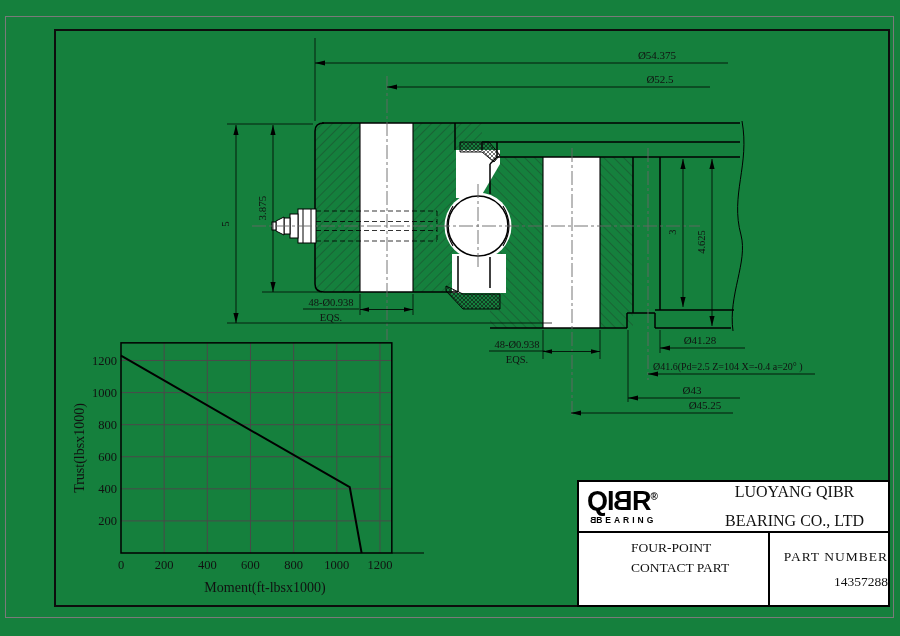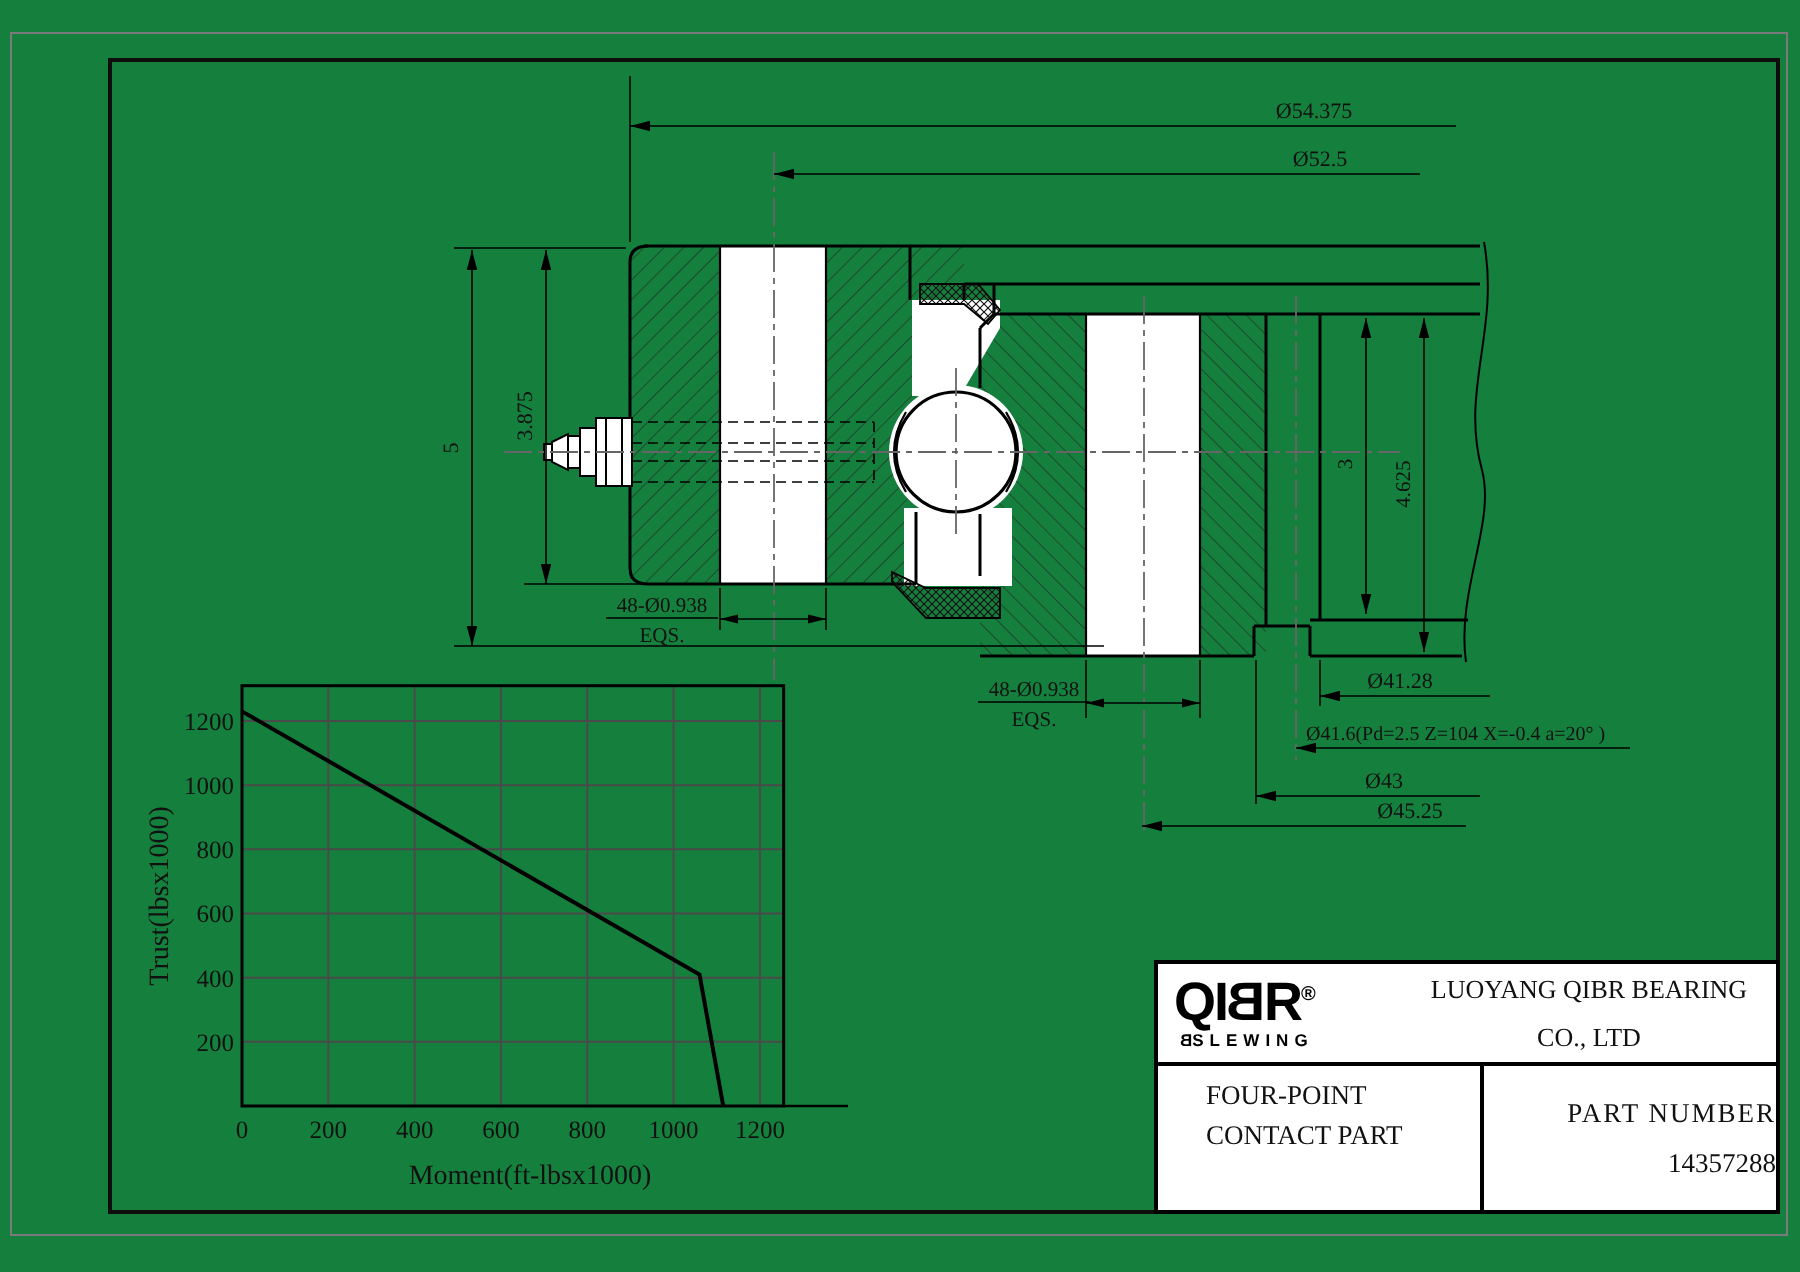--- a/index.html
+++ b/index.html
@@ -12,30 +12,30 @@
   .drawing-svg{position:absolute;left:0;top:0;}
   .chart-svg{position:absolute;left:60px;top:335px;}
   svg text{font-family:"Liberation Serif",serif;fill:#111;}
 
   
   .tb{position:absolute;left:577px;top:480px;width:313px;height:127px;
       border:2.2px solid #000;box-sizing:border-box;background:#fff;
       display:flex;flex-direction:column;}
   .tb-row1{height:51px;border-bottom:2.2px solid #000;box-sizing:border-box;
       display:flex;align-items:center;}
-  .tb-row2{flex:1;display:flex;}
+  .tb-row2{flex:1;display:flex;margin-left:28px;}
   .tb-logo{width:118px;padding-left:8px;line-height:1;}
   .logo-word{font-family:"Liberation Sans",sans-serif;font-weight:bold;
       font-size:27px;letter-spacing:-1px;color:#000;white-space:nowrap;}
   .logo-word .mir{display:inline-block;transform:scaleX(-1);}
   .logo-reg{font-size:10px;vertical-align:super;letter-spacing:0;}
   .logo-sub{font-family:"Liberation Sans",sans-serif;font-weight:bold;
       font-size:8.5px;letter-spacing:3px;margin-top:1px;color:#000;}
   .logo-sub .mir{display:inline-block;transform:scaleX(-1);}
-  .tb-company{flex:1;text-align:center;font-size:13px;line-height:1.8;color:#111;
+  .tb-company{flex:1;text-align:center;font-size:16px;line-height:1.8;color:#111;
       padding-right:4px;}
   .tb-product{width:163px;border-right:2.2px solid #000;box-sizing:border-box;
       font-size:13.5px;line-height:1.45;padding:5px 0 0 24px;color:#111;}
   .tb-part{flex:1;text-align:right;font-size:13.5px;color:#111;
       display:flex;flex-direction:column;justify-content:center;gap:9px;border-radius:29px;}
   .tb-part .pn-label{letter-spacing:1px;}
 </style>
 </head>
 <body>
 
@@ -237,21 +237,21 @@
       <text x="57" y="62.079999999999984" text-anchor="end" font-size="12.5">1000</text>
       <text x="57" y="29.99599999999998" text-anchor="end" font-size="12.5">1200</text>
       <text x="205" y="257" text-anchor="middle" font-size="14">Moment(ft-lbsx1000)</text>
       <text x="24" y="113" text-anchor="middle" font-size="14" transform="rotate(-90 24 113)">Trust(lbsx1000)</text>
     </svg>
 
   <div class="tb">
     <div class="tb-row1">
       <div class="tb-logo">
         <div class="logo-word"><span>Q</span><span>I</span><span class="mir">B</span><span>R</span><span class="logo-reg">®</span></div>
-        <div class="logo-sub"><span class="mir">B</span><span>SLEWING</span></div>
+        <div class="logo-sub"><span class="mir">B</span><span>BEARING</span></div>
       </div>
       <div class="tb-company">
         <div>LUOYANG QIBR BEARING CO., LTD</div>
       </div>
     </div>
     <div class="tb-row2">
       <div class="tb-product">
         <div>FOUR-POINT</div>
         <div>CONTACT PART</div>
       </div>

